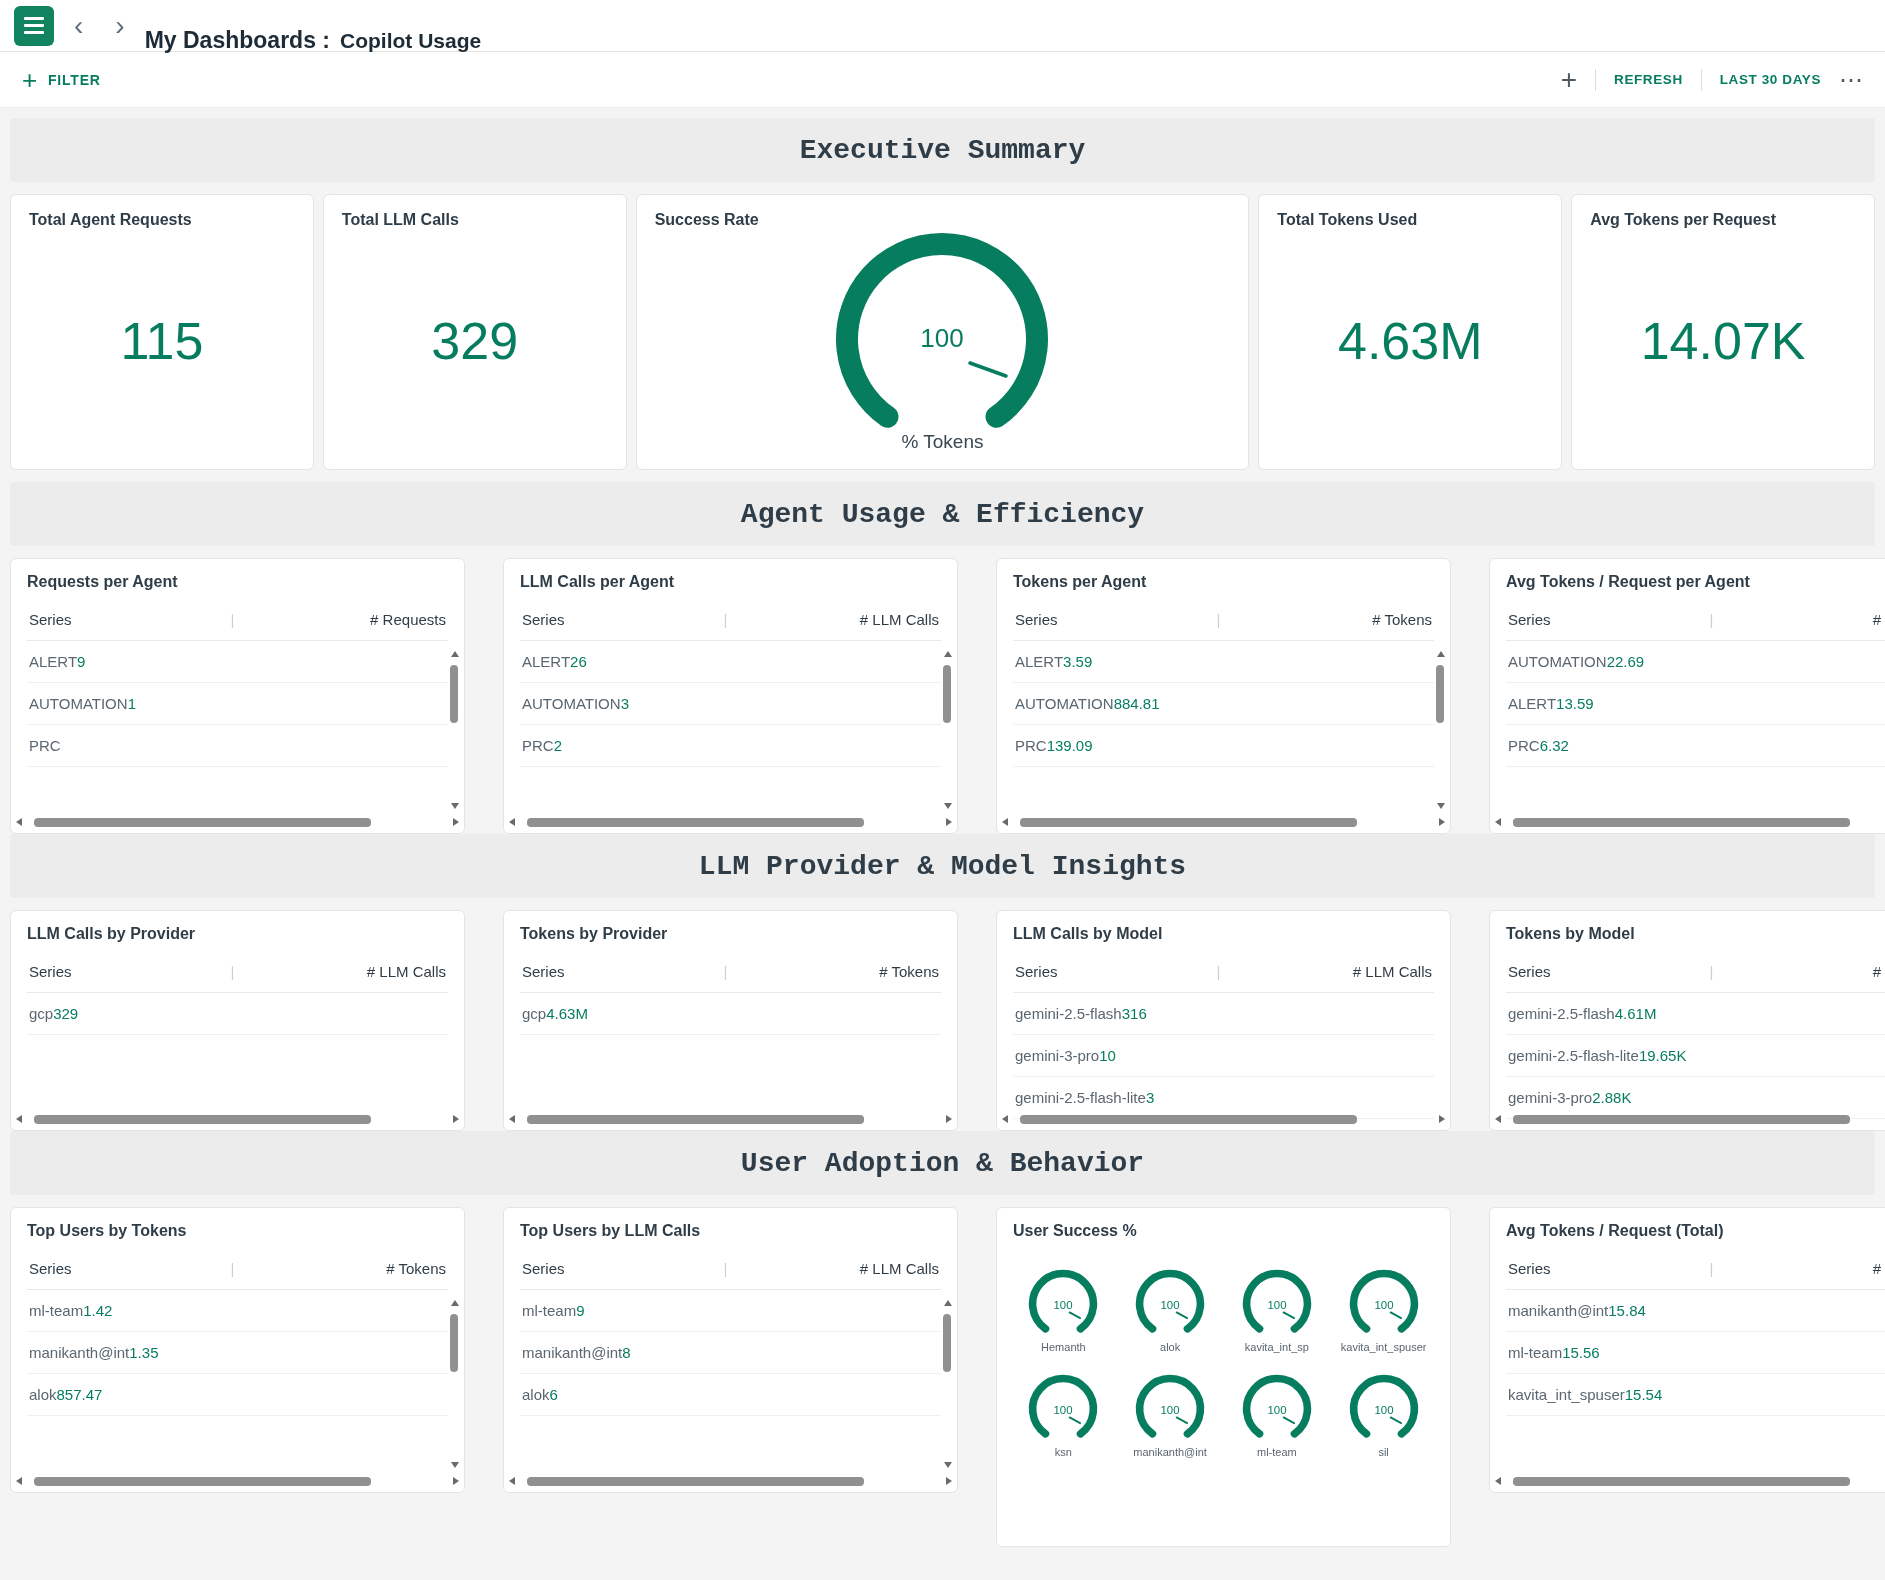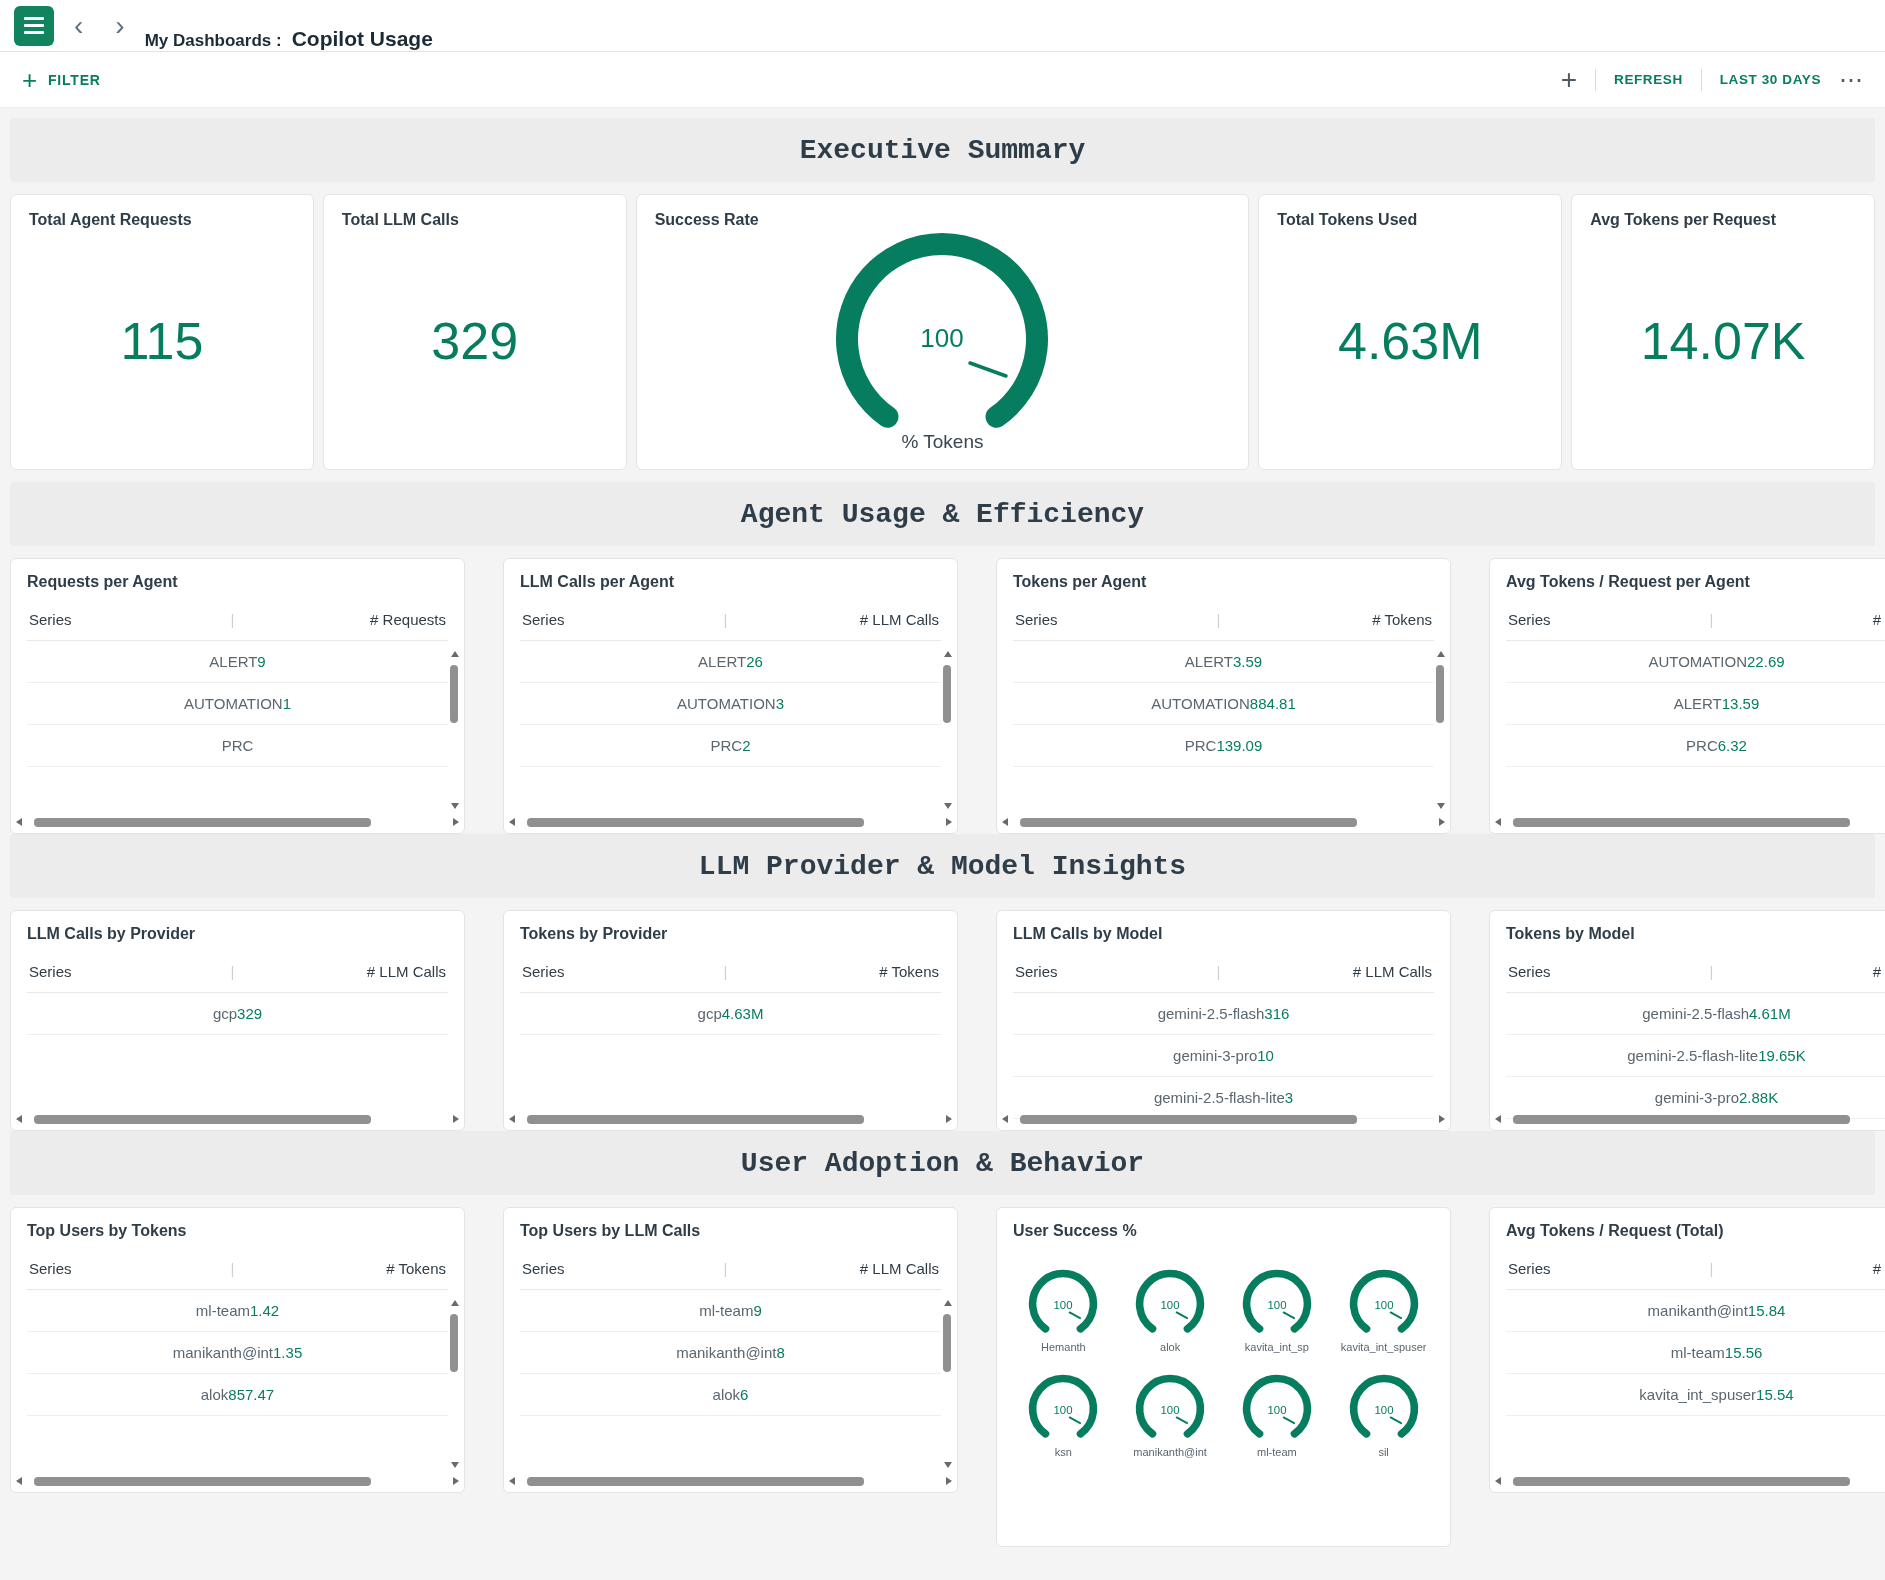--- a/index.html
+++ b/index.html
@@ -11,21 +11,21 @@
   .topbar { height:52px; background:#fff; border-bottom:1px solid #E3E3E3;
             display:flex; align-items:center; gap:18px; padding:0 14px; }
   .menu-btn { width:40px; height:40px; border:none; border-radius:6px; background:#12835F;
               display:flex; flex-direction:column; justify-content:center; align-items:center;
               gap:4px; cursor:pointer; flex:0 0 auto; }
   .menu-btn i { display:block; width:20px; height:3px; background:#fff; border-radius:1px; }
   .nav-chevrons { display:flex; gap:28px; }
   .nav-chevrons button { background:none; border:none; color:#5F6E7A; font-size:28px;
                          line-height:40px; cursor:pointer; padding:0 2px; }
   .breadcrumb { display:flex; align-items:baseline; gap:10px; color:#1D2B36; }
-  .bc-prefix { font-size:17px; font-weight:bold; cursor:pointer;margin-top:30px; }
+  .bc-prefix { font-size:23px; font-weight:bold; cursor:pointer;margin-top:30px; }
   .bc-title  { font-size:21px; font-weight:bold; }
 
   
   .toolbar { height:56px; background:#fff; border-bottom:1px solid #EDEDED;
              display:flex; align-items:center; padding:0 22px; }
   .filter-btn { display:flex; align-items:center; gap:10px; background:none; border:none;
                 color:var(--accent); font-family:inherit; font-size:14px; font-weight:bold;
                 letter-spacing:.8px; cursor:pointer; }
   .filter-btn .plus { font-size:26px; font-weight:400; line-height:1; }
   .toolbar-right { margin-left:auto; display:flex; align-items:center; gap:18px; }
@@ -63,21 +63,21 @@
   .tables-row { display:grid; grid-template-columns:repeat(4,455px); gap:38px; margin-bottom:0; }
   .tcard { padding:14px 16px 24px; }
   .h276 { height:276px; } .h313 { height:221px; } .h250 { height:286px; } .h340 { height:340px; }
   .tc-title { font-size:16px; font-weight:bold; color:var(--title); margin-bottom:10px; }
   .tc-head { display:flex; align-items:center; padding:10px 2px 12px; border-bottom:1px solid #E9E9E9;
              font-size:15px; font-weight:normal; color:var(--title); }
   .tc-head .c1 { flex:1; cursor:pointer; }
   .tc-head .sep { color:#CFCFCF; font-weight:400; margin-right:10px; }
   .tc-head .sep::before { content:"|"; }
   .tc-head .c2 { flex:1; text-align:right; cursor:pointer; }
-  .tc-row { display:flex; justify-content:center; align-items:center; height:42px;
+  .tc-row { display:flex; justify-content:flex-start; align-items:center; height:42px;
             padding:0 2px; border-bottom:1px solid #EFEFEF; font-size:15px; cursor:pointer; }
   .tc-row .lbl { color:var(--label); }
   .tc-row .val { color:var(--accent); }
 
   
   .vsb { position:absolute; top:92px; bottom:24px; right:3px; width:13px; }
   .vsb i { display:block; position:absolute; }
   .vsb .up    { top:0; left:3px; border-left:4px solid transparent; border-right:4px solid transparent; border-bottom:6px solid #6A6A6A; }
   .vsb .down  { bottom:0; left:3px; border-left:4px solid transparent; border-right:4px solid transparent; border-top:6px solid #6A6A6A; }
   .vsb .thumb { top:14px; left:2px; width:8px; height:58px; background:#909090; border-radius:4px; }

